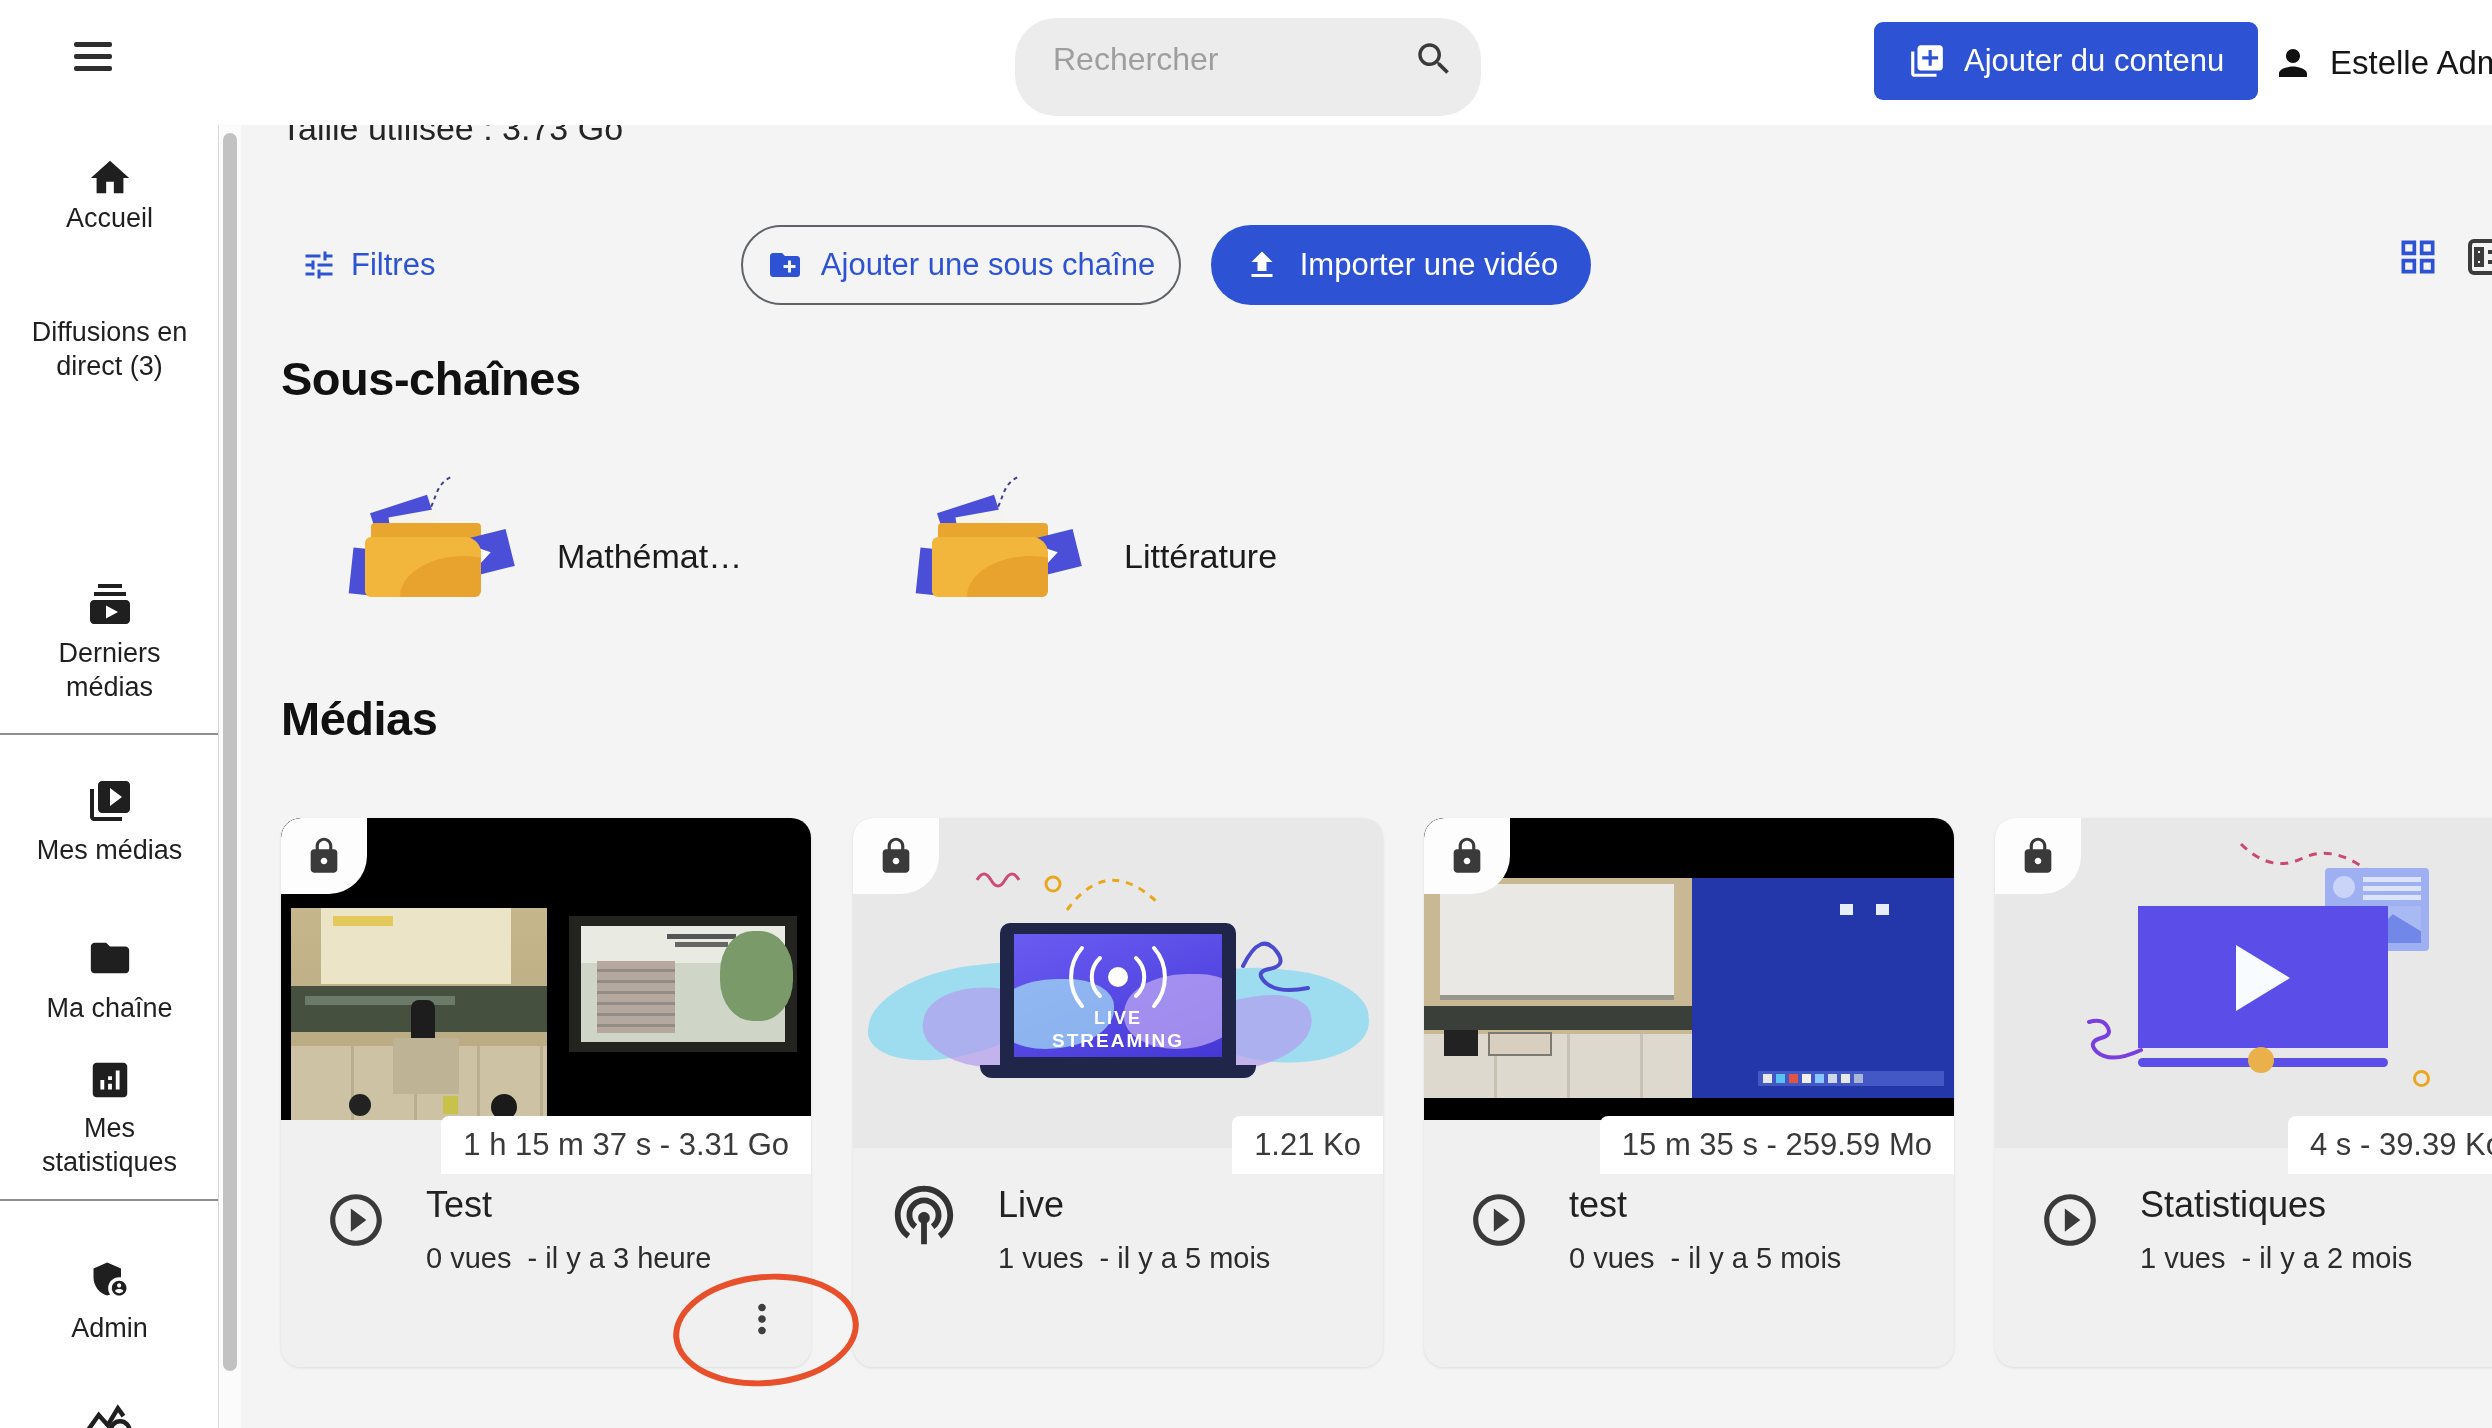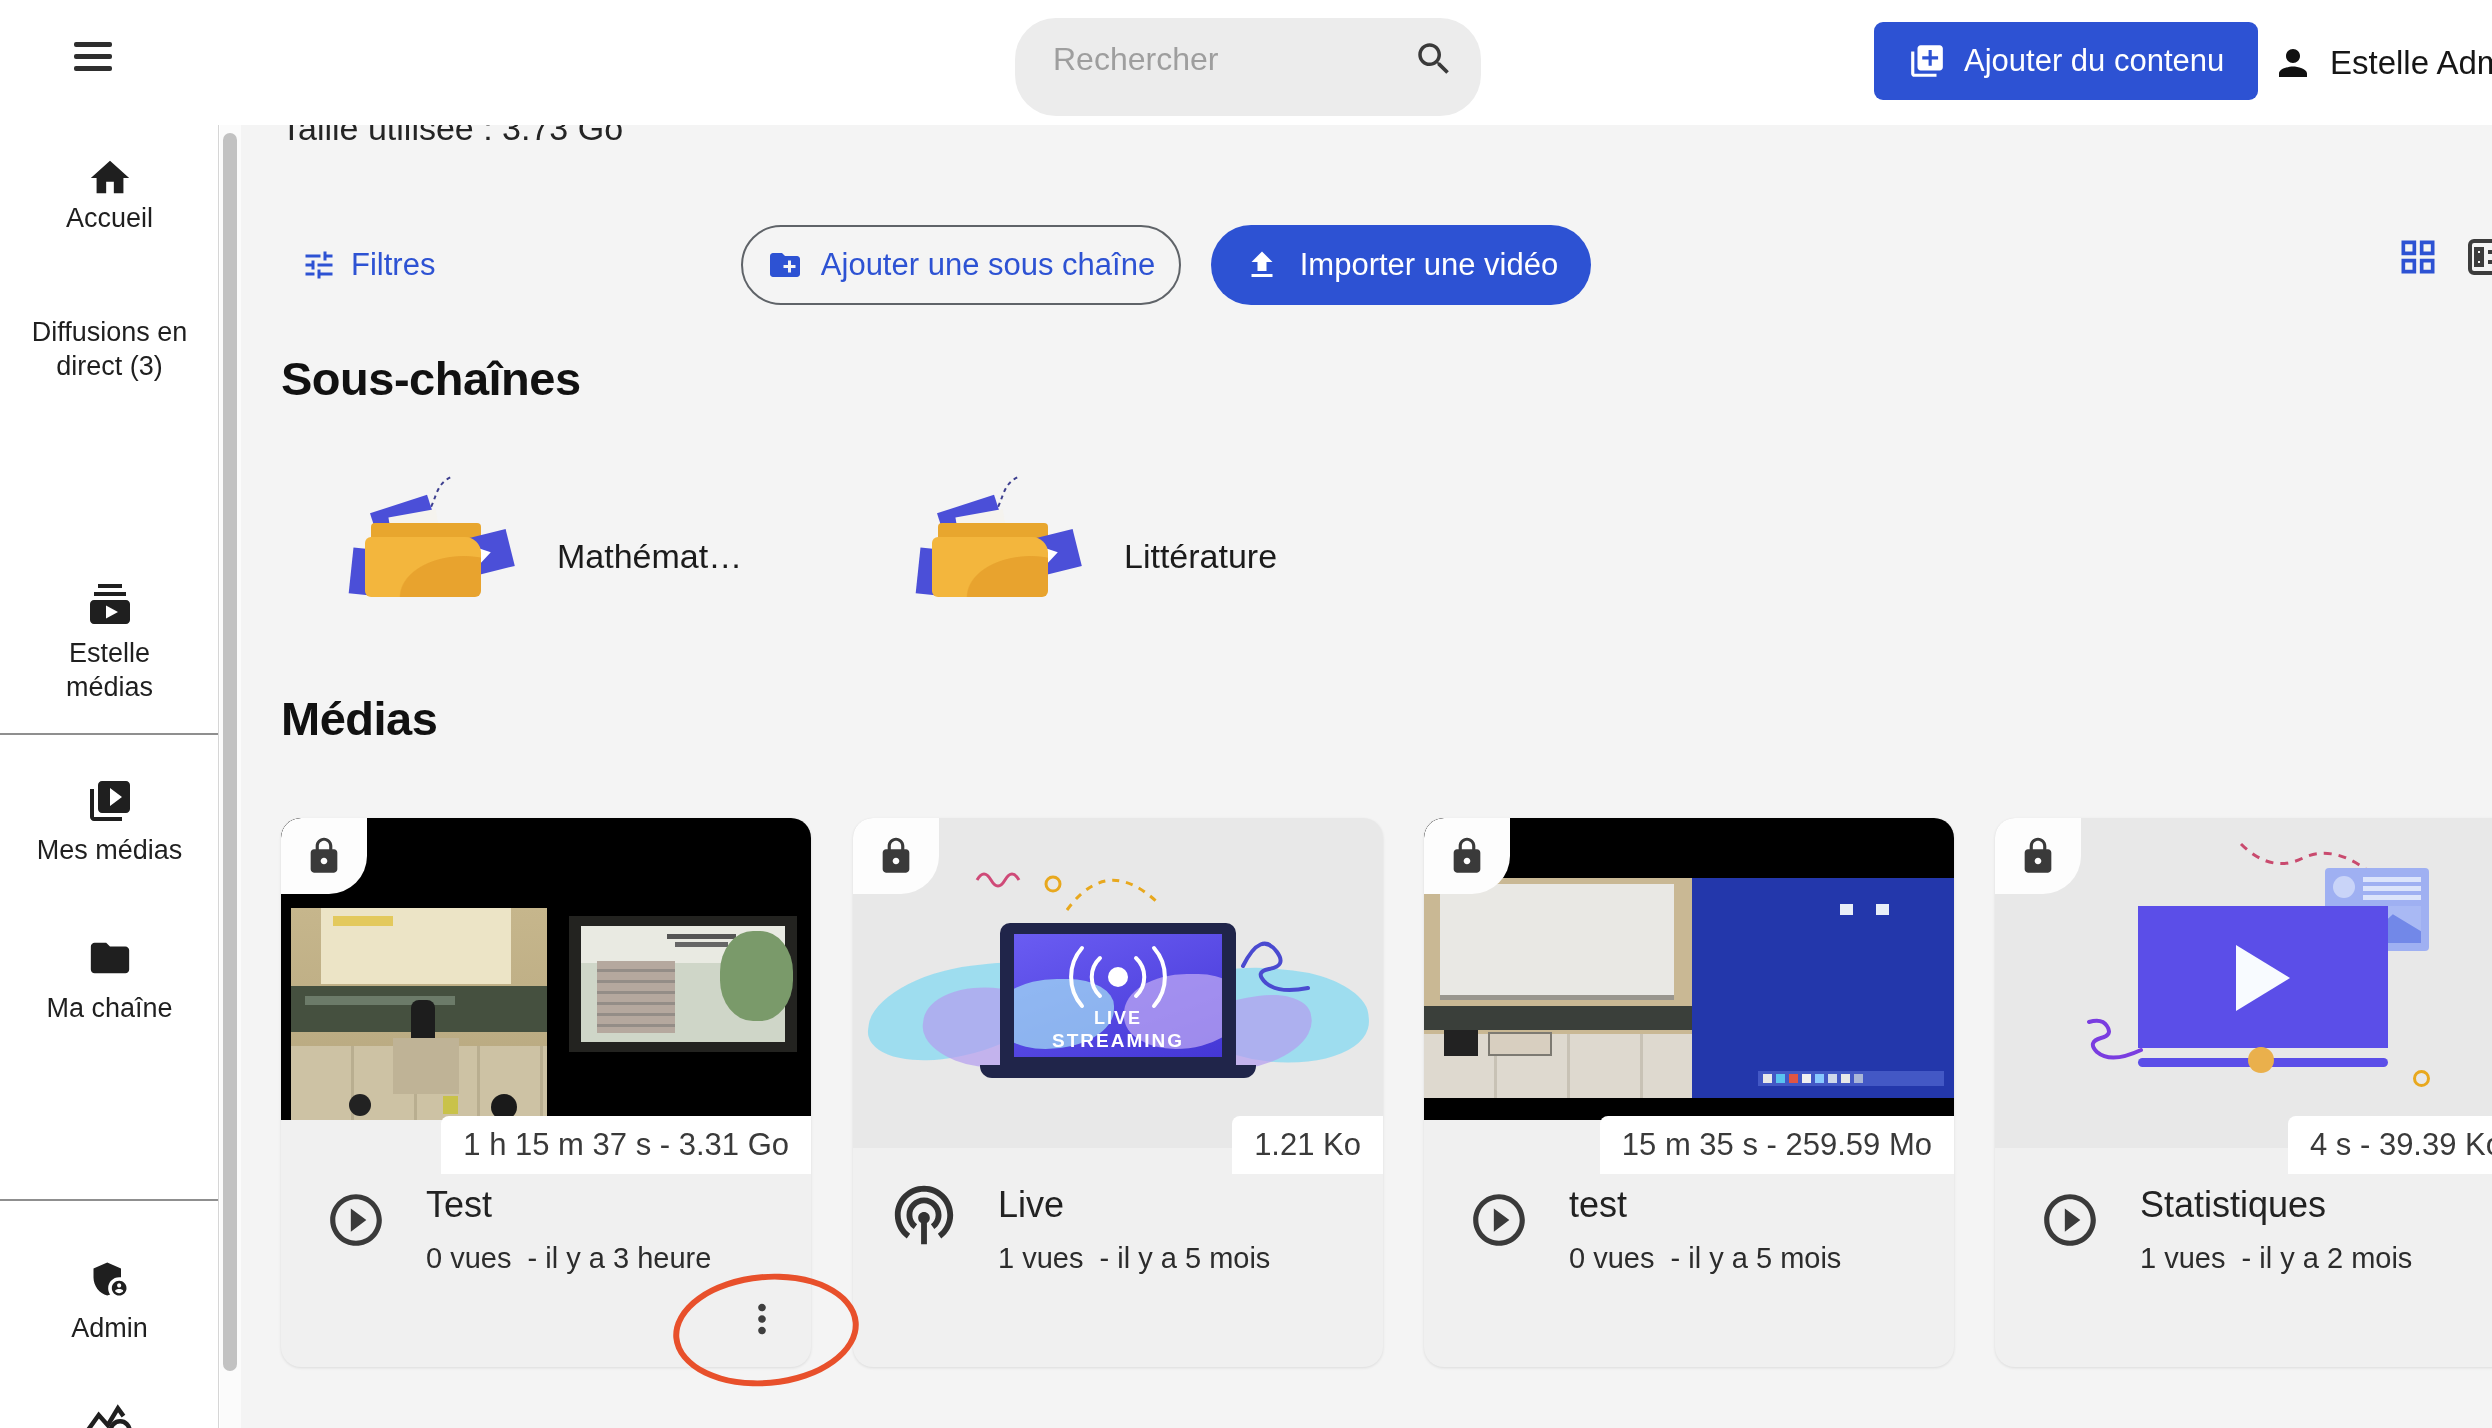--- a/index.html
+++ b/index.html
@@ -181,21 +181,21 @@
   </div>
 
 
   <div class="sb-item" style="top:455px;">
     <span class="ic">
       <svg width="48" height="48" viewBox="0 0 24 24" fill="currentColor">
           <path d="M20 8H4V6h16v2zm-2-6H6v2h12V2zm4 10v8c0 1.1-.9 2-2 2H4c-1.1 0-2-.9-2-2v-8c0-1.1.9-2 2-2h16c1.1 0 2 .9 2 2zm-6 4-6-3.27v6.53L16 16z"></path>
         </svg>
     </span>
     <div class="sb-label" style="margin-top:8px;">
-      <div>Estelle</div>
+      <div>Derniers</div>
       <div>médias</div>
     </div>
   </div>
 
   <div class="sb-divider" style="top:608px;"></div>
 
   <div class="sb-item" style="top:652px;">
     <span class="ic">
       <svg width="48" height="48" viewBox="0 0 24 24" fill="currentColor">
           <path d="M4 6H2v14c0 1.1.9 2 2 2h14v-2H4V6zm16-4H8c-1.1 0-2 .9-2 2v12c0 1.1.9 2 2 2h12c1.1 0 2-.9 2-2V4c0-1.1-.9-2-2-2zm-8 12.5v-9l6 4.5-6 4.5z"></path>
@@ -206,20 +206,31 @@
 
   <div class="sb-item" style="top:810px;">
     <span class="ic">
       <svg width="46" height="46" viewBox="0 0 24 24" fill="currentColor">
           <path d="M10 4H4c-1.1 0-1.99.9-1.99 2L2 18c0 1.1.9 2 2 2h16c1.1 0 2-.9 2-2V8c0-1.1-.9-2-2-2h-8l-2-2z"></path>
         </svg>
     </span>
     <div class="sb-label" style="margin-top:10px;">Ma chaîne</div>
   </div>
 
+  <div class="sb-item" style="top:932px;">
+    <span class="ic">
+      <svg width="46" height="46" viewBox="0 0 24 24" fill="currentColor">
+          <path d="M19 3H5c-1.1 0-2 .9-2 2v14c0 1.1.9 2 2 2h14c1.1 0 2-.9 2-2V5c0-1.1-.9-2-2-2zM9 17H7v-5h2v5zm4 0h-2v-3h2v3zm0-5h-2v-2h2v2zm4 5h-2V7h2v10z"></path>
+        </svg>
+    </span>
+    <div class="sb-label" style="margin-top:8px;">
+      <div>Mes</div>
+      <div>statistiques</div>
+    </div>
+  </div>
 
   <div class="sb-divider" style="top:1074px;"></div>
 
   <div class="sb-item" style="top:1132px;">
     <span class="ic">
       <svg width="44" height="44" viewBox="0 0 24 24" fill="currentColor">
           <path d="M17 11c.34 0 .67.04 1 .09V6.27L10.5 3 3 6.27v4.91c0 4.54 3.2 8.79 7.5 9.82.55-.13 1.08-.32 1.6-.55-.69-.98-1.1-2.17-1.1-3.45 0-3.31 2.69-6 6-6z"></path>
           <path d="M17 13c-2.21 0-4 1.79-4 4s1.79 4 4 4 4-1.79 4-4-1.79-4-4-4zm0 1.38c.62 0 1.12.51 1.12 1.12s-.5 1.12-1.12 1.12-1.12-.51-1.12-1.12.5-1.12 1.12-1.12zm0 5.37c-.93 0-1.74-.46-2.24-1.17.05-.72 1.51-1.08 2.24-1.08s2.19.36 2.24 1.08c-.5.71-1.31 1.17-2.24 1.17z"></path>
         </svg>
     </span>

